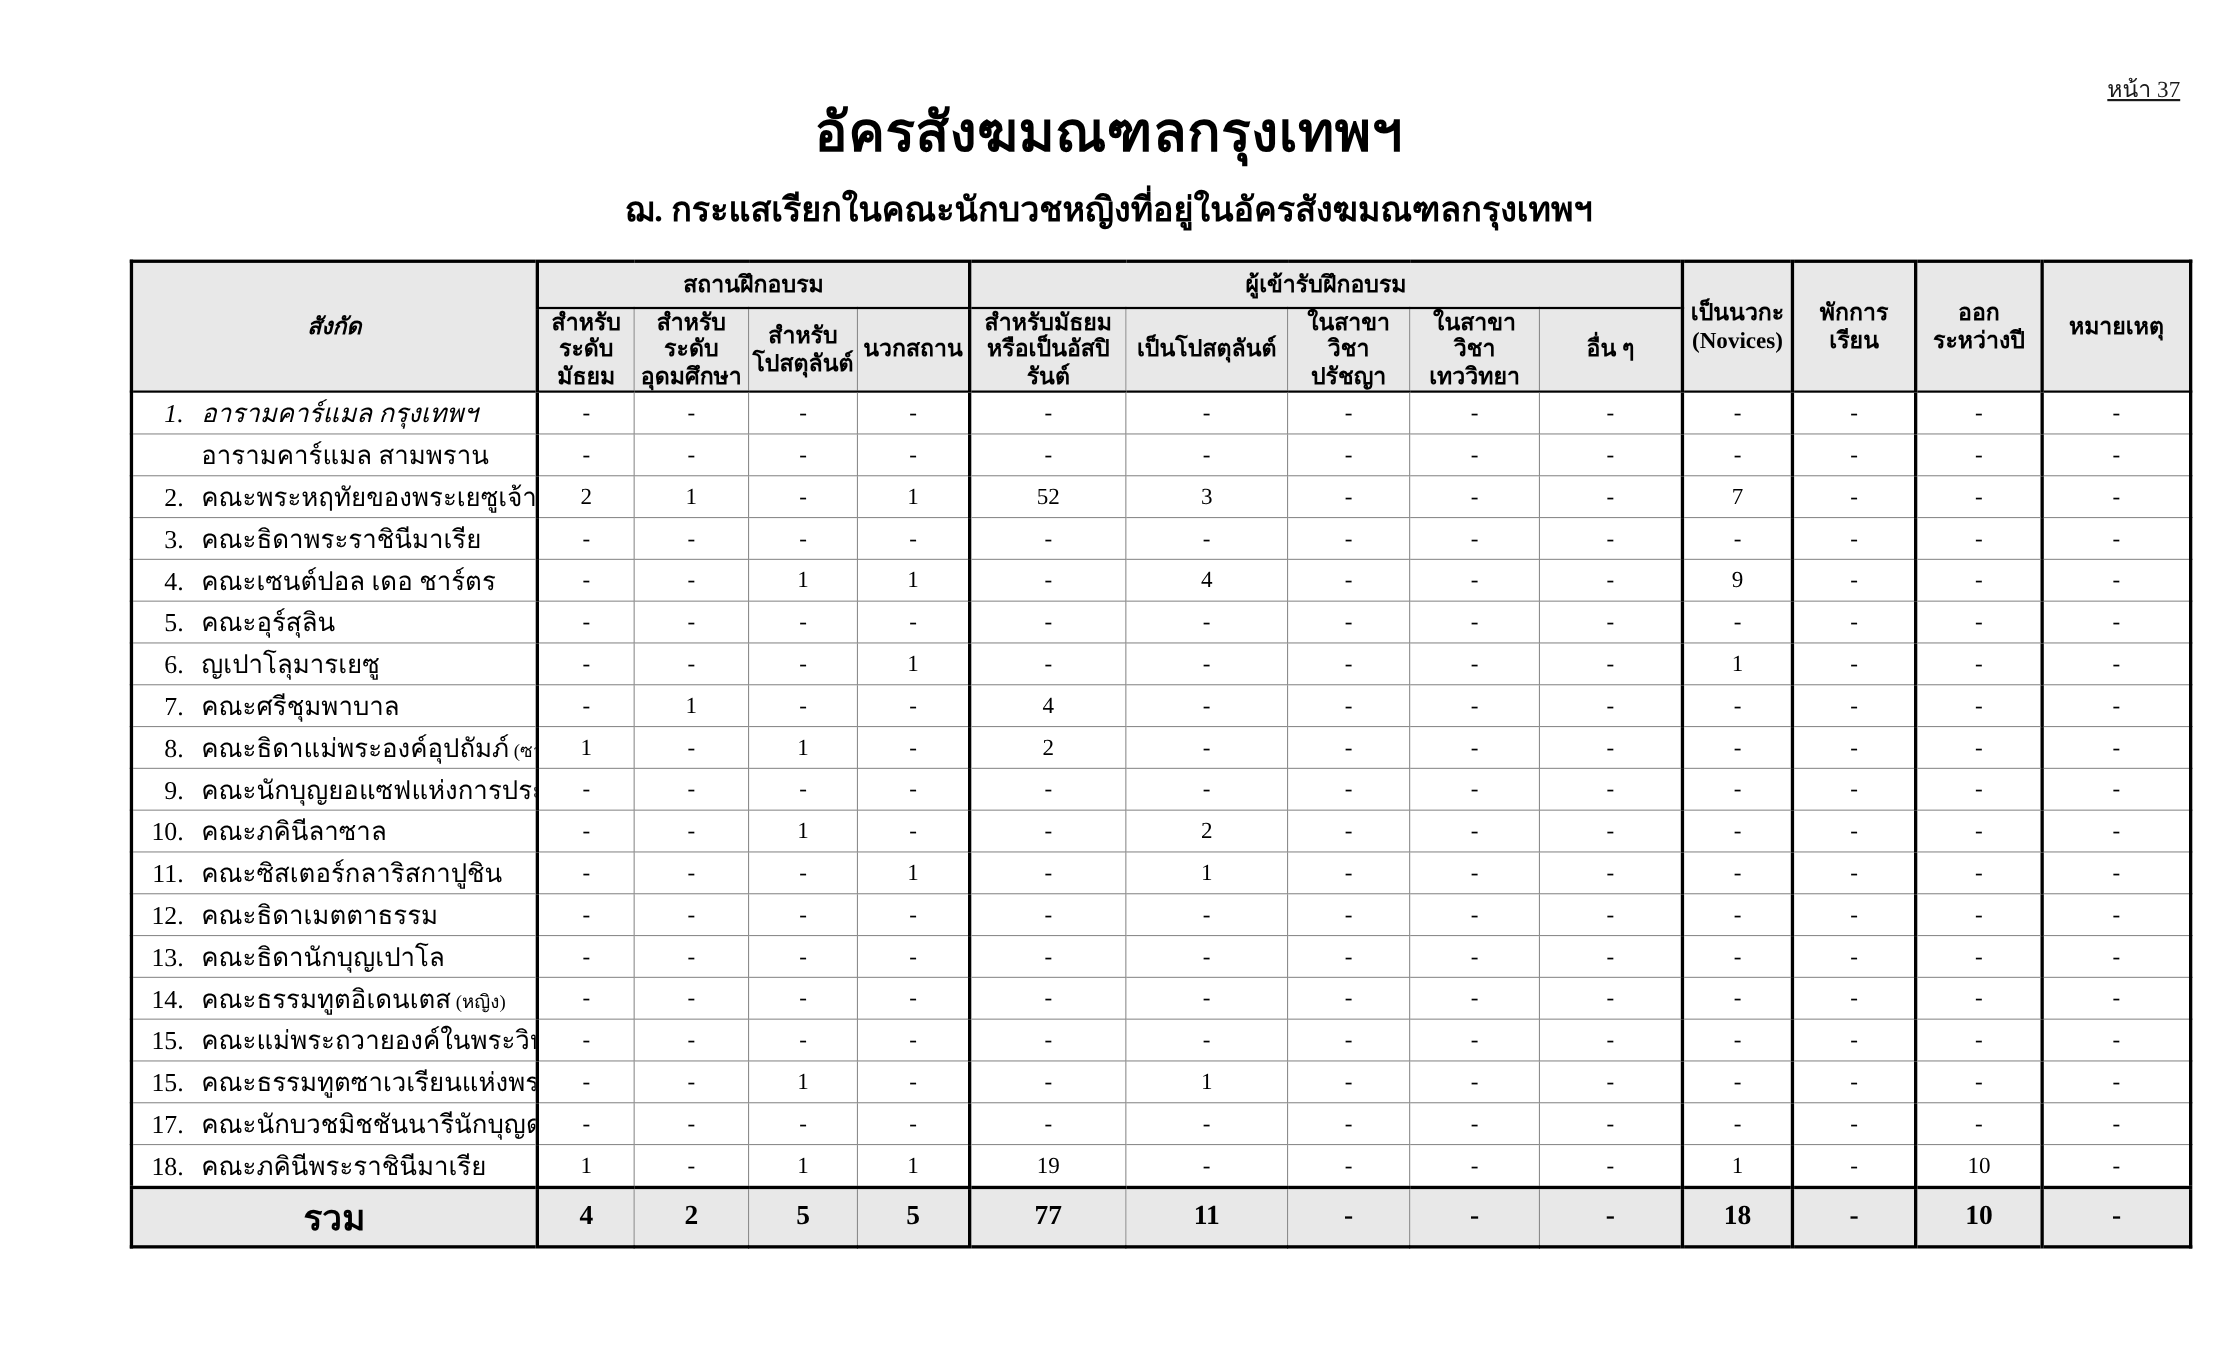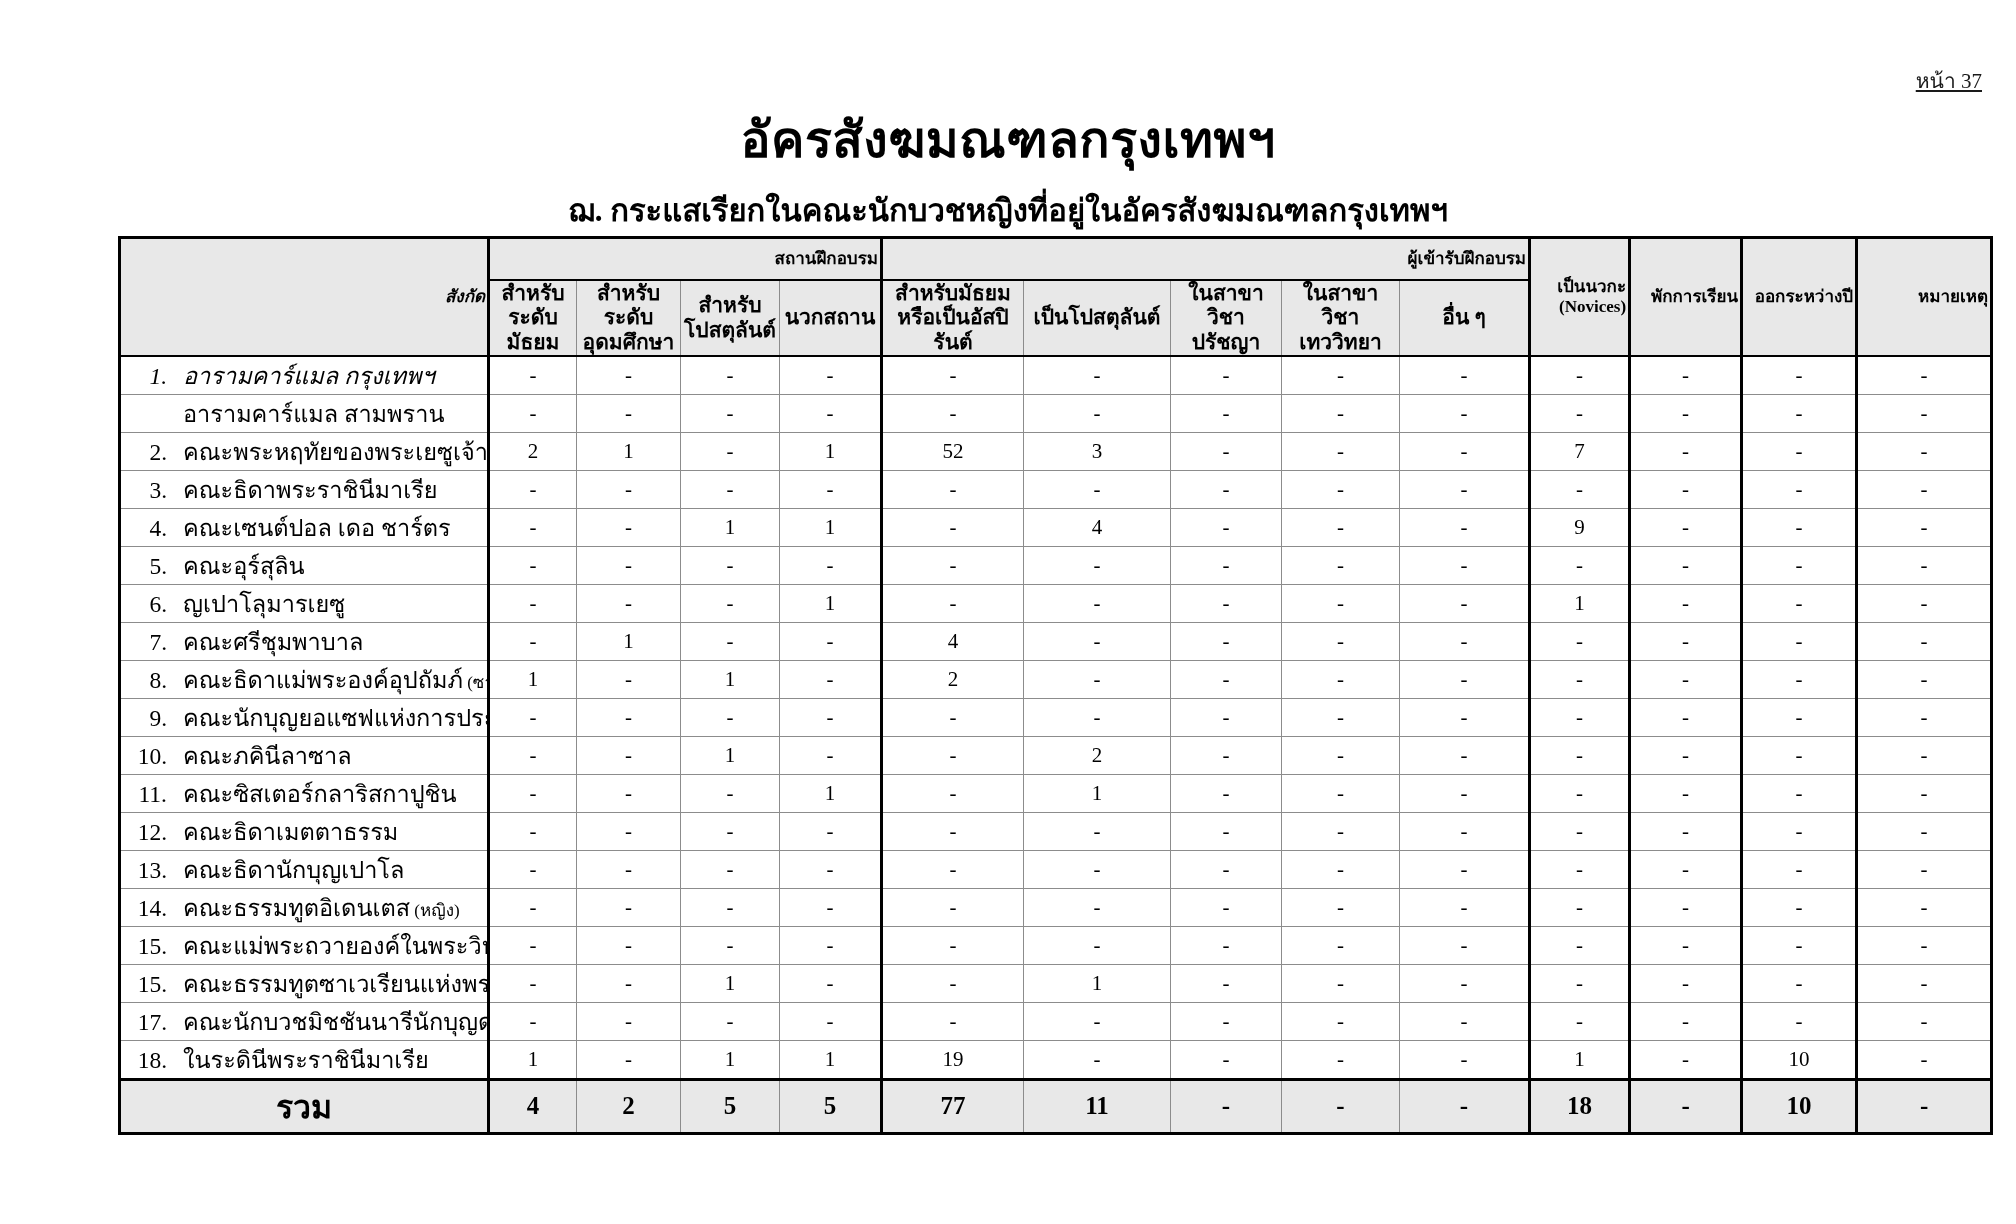--- a/index.html
+++ b/index.html
@@ -12,21 +12,21 @@
     position: relative;
     overflow: hidden;
   }
   .page-number {
     position: absolute; top: 64px; right: 34px;
     font-size: 21px; text-decoration: underline;
     color: #1a1a1a;
     text-align: center;
   }
   .title {
-    margin: 0; padding-top: 100px;
+    margin: 0; padding-top: 80px;
     text-align: center;
     font-size: 50px; font-weight: 800;
     letter-spacing: 0.5px;
   }
   .subtitle {
     margin: 6px 0 0 0;
     text-align: center;
     font-size: 31px; font-weight: 700;
   }
   table.main {
@@ -45,21 +45,21 @@
     overflow: hidden;
   }
   thead th {
     background: var(--header-bg, #e8e8e8);
     font-weight: 700;
     white-space: pre-line;
     line-height: 1.18;
   }
   thead tr.grp-row { height: 42px; }
   thead tr.sub-row { height: 58px; }
-  thead tr.grp-row th { font-size: 17px; text-align: right; }
+  thead tr.grp-row th { font-size: 21px; }
   thead tr.sub-row th { font-size: 21px; }
   th.aff { font-size: 26px; font-style: italic; }
   th.grp { border-bottom: 2px solid var(--border-bold, #000); }
   .bl { border-left: 3px solid var(--border-bold, #000) !important; }
   thead th { border-bottom-color: var(--border-bold, #000); }
   tbody tr { height: 35px; }
   tbody tr:first-child td { border-top: 2px solid var(--border-bold, #000); font-style: italic; }
   tbody td { font-size: 21px; }
   td.name {
     text-align: left;
@@ -419,21 +419,21 @@
         <td>-</td>
         <td>-</td>
         <td>-</td>
         <td>-</td>
         <td class="bl">-</td>
         <td class="bl">-</td>
         <td class="bl">-</td>
         <td class="bl">-</td>
       </tr>
       <tr>
-        <td class="name"><span class="num">18.</span><span>ในระดินีพระราชินีมาเรีย</span></td>
+        <td class="name"><span class="num">18.</span><span>คณะภคินีพระราชินีมาเรีย</span></td>
         <td class="bl">1</td>
         <td>-</td>
         <td>1</td>
         <td>1</td>
         <td class="bl">19</td>
         <td>-</td>
         <td>-</td>
         <td>-</td>
         <td>-</td>
         <td class="bl">1</td>

